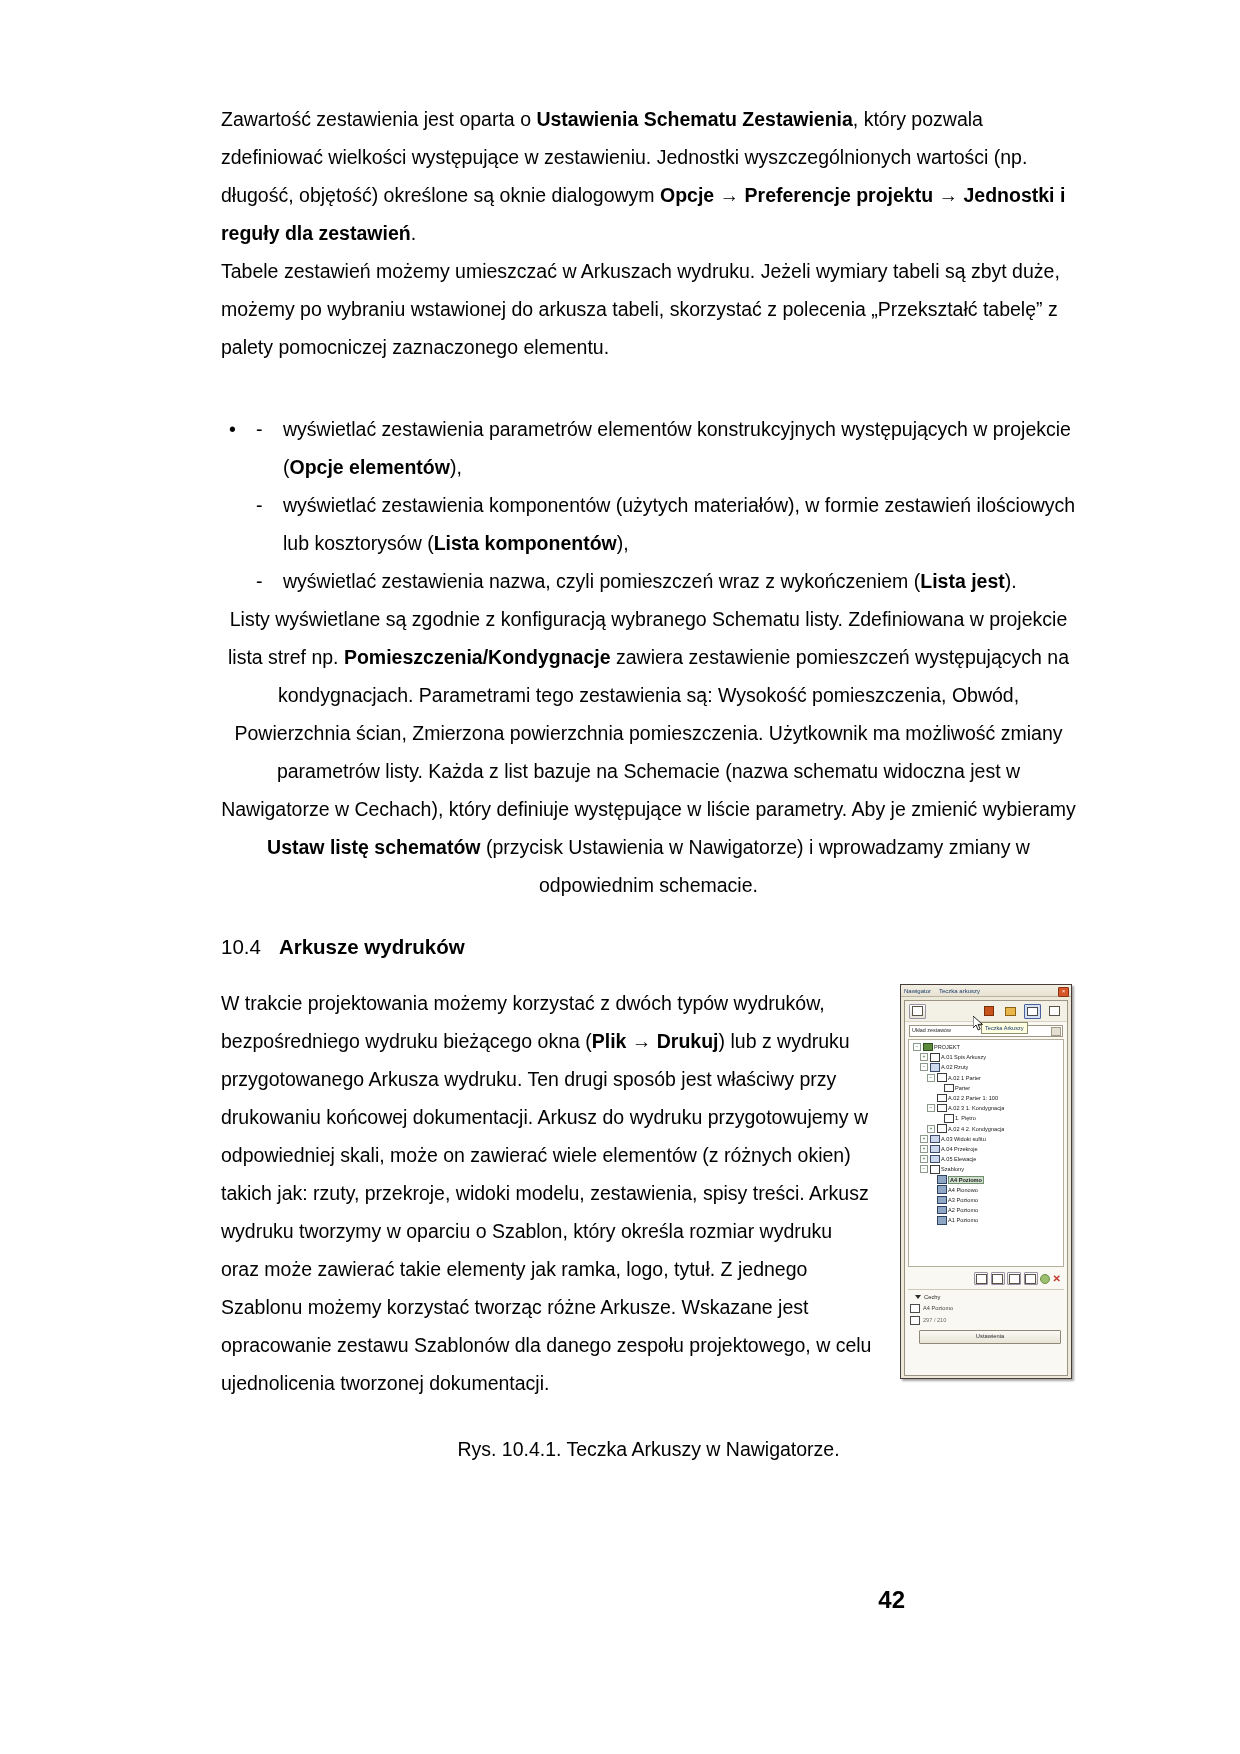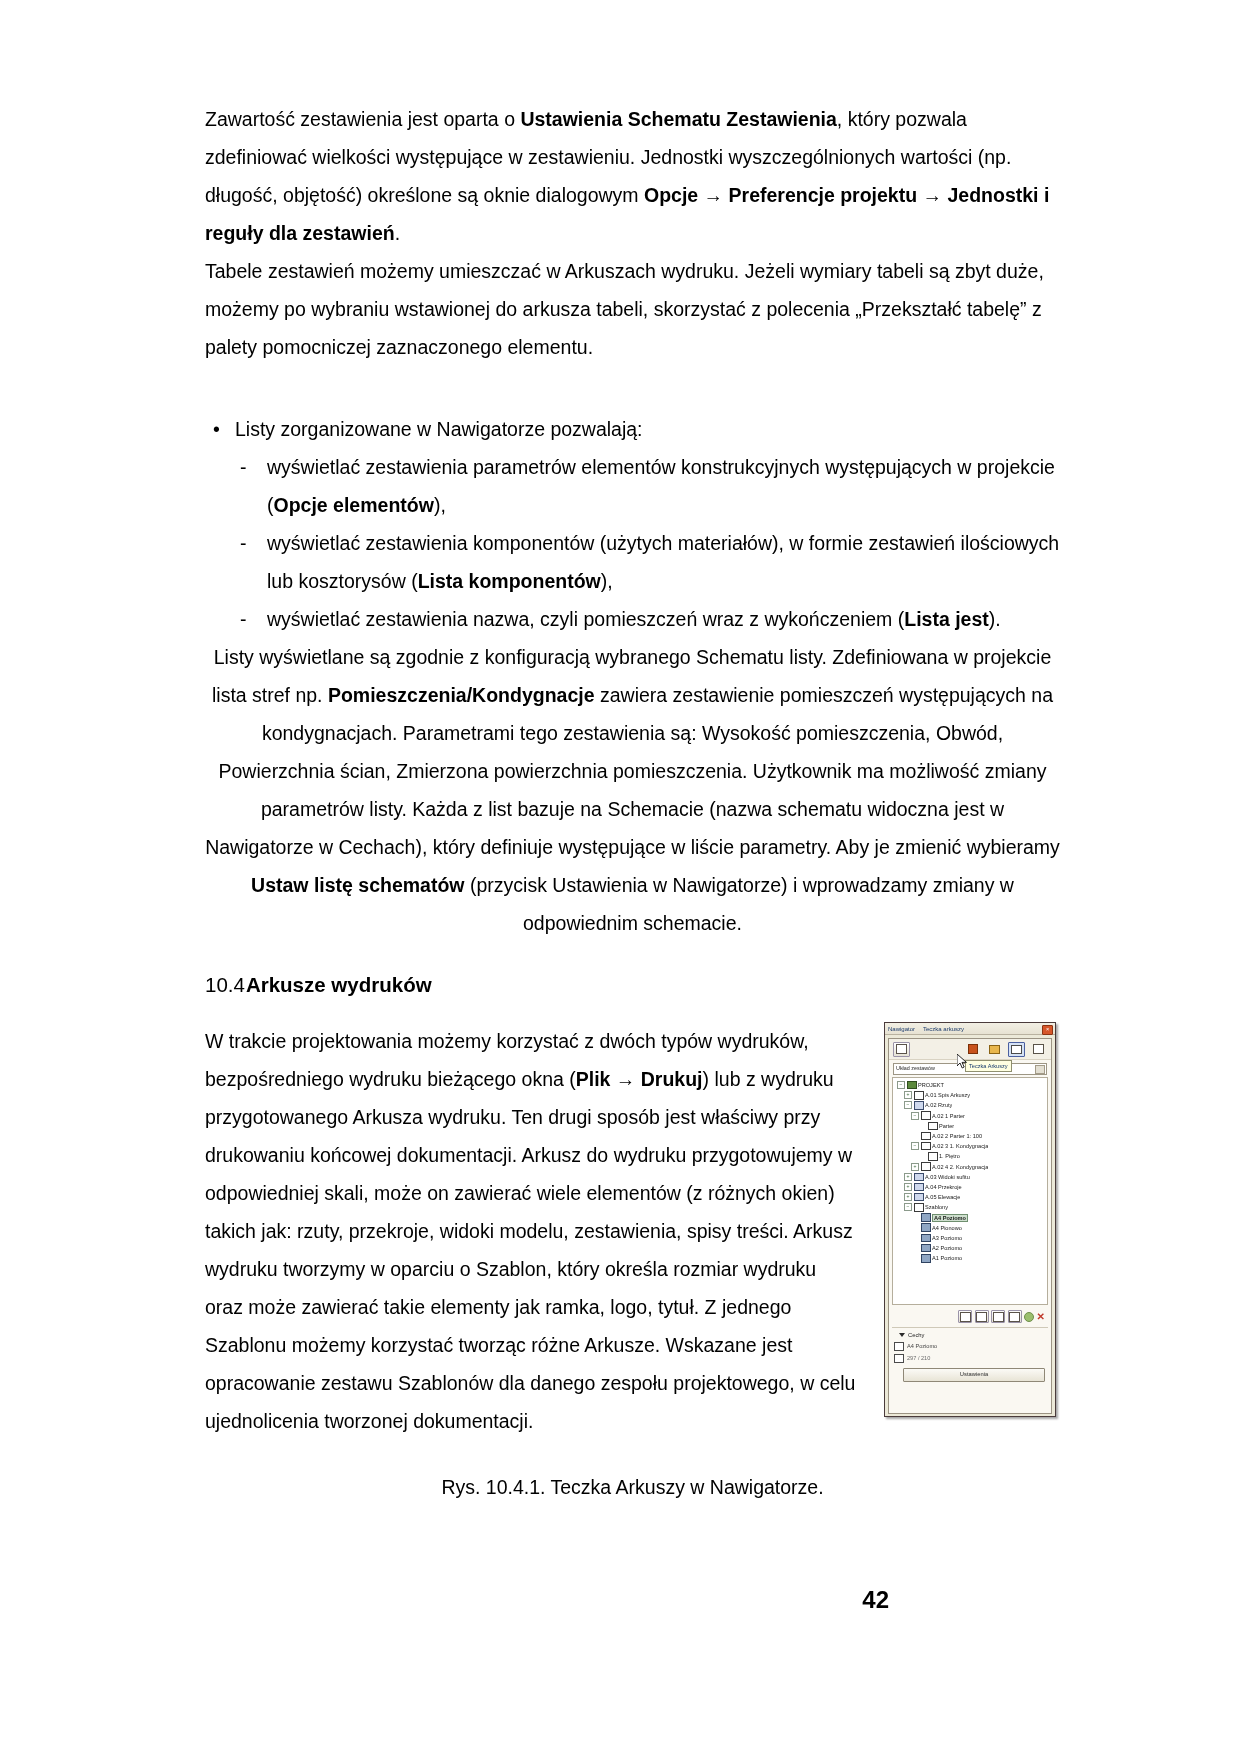--- a/index.html
+++ b/index.html
@@ -10,21 +10,21 @@
   body {
     width: 1240px;
     height: 1754px;
     font-family: "Liberation Sans", sans-serif;
     color: #000000;
     position: relative;
     overflow: hidden;
   }
   .page {
     position: absolute;
-    left: 0; top: 0;
+    left: 16px; top: 0;
     width: 1064px;
     height: 1754px;
     text-decoration: underline;
   }
   .content {
     position: absolute;
     left: 205px;
     top: 100px;
     width: 855px;
   }
@@ -74,21 +74,21 @@
     text-align: center;
   }
 
   
   .heading {
     margin-top: 26px;
     font-size: 20.5px;
     line-height: 34px;
   }
   .heading .num { font-weight: normal; }
-  .heading .title { font-weight: bold; margin-left: 1px; }
+  .heading .title { font-weight: bold; margin-left: 18px; }
 
   .after-head { margin-top: 20px; }
 
   
   .figure-float {
     float: right;
     margin: 0 0 0 28px;
     width: 176px;
   }
 
@@ -360,21 +360,20 @@
     <div class="para">
       <span>Zawartość zestawienia jest oparta o </span><b>Ustawienia Schematu Zestawienia</b><span>, który pozwala zdefiniować wielkości występujące w zestawieniu. Jednostki wyszczególnionych wartości (np. długość, objętość) określone są oknie dialogowym </span><b>Opcje</b><b> → </b><b>Preferencje projektu</b><b> → </b><b>Jednostki i reguły dla zestawień</b><span>.</span>
     </div>
 
     <div class="para">Tabele zestawień możemy umieszczać w Arkuszach wydruku. Jeżeli wymiary tabeli są zbyt duże, możemy po wybraniu wstawionej do arkusza tabeli, skorzystać z polecenia „Przekształć tabelę” z palety pomocniczej zaznaczonego elementu.</div>
 
     <div class="bullet-block">
 
       <div class="bullet-item">
         <span class="dot">•</span>
-        <span>Listy zorganizowane w Nawigatorze pozwalają:</span>
       </div>
 
       <div class="dash-list">
 
         <div class="dash-item">
           <span class="dash">-</span>
           <span>wyświetlać zestawienia parametrów elementów konstrukcyjnych występujących w projekcie (</span><b>Opcje elementów</b><span>),</span>
         </div>
 
         <div class="dash-item">

